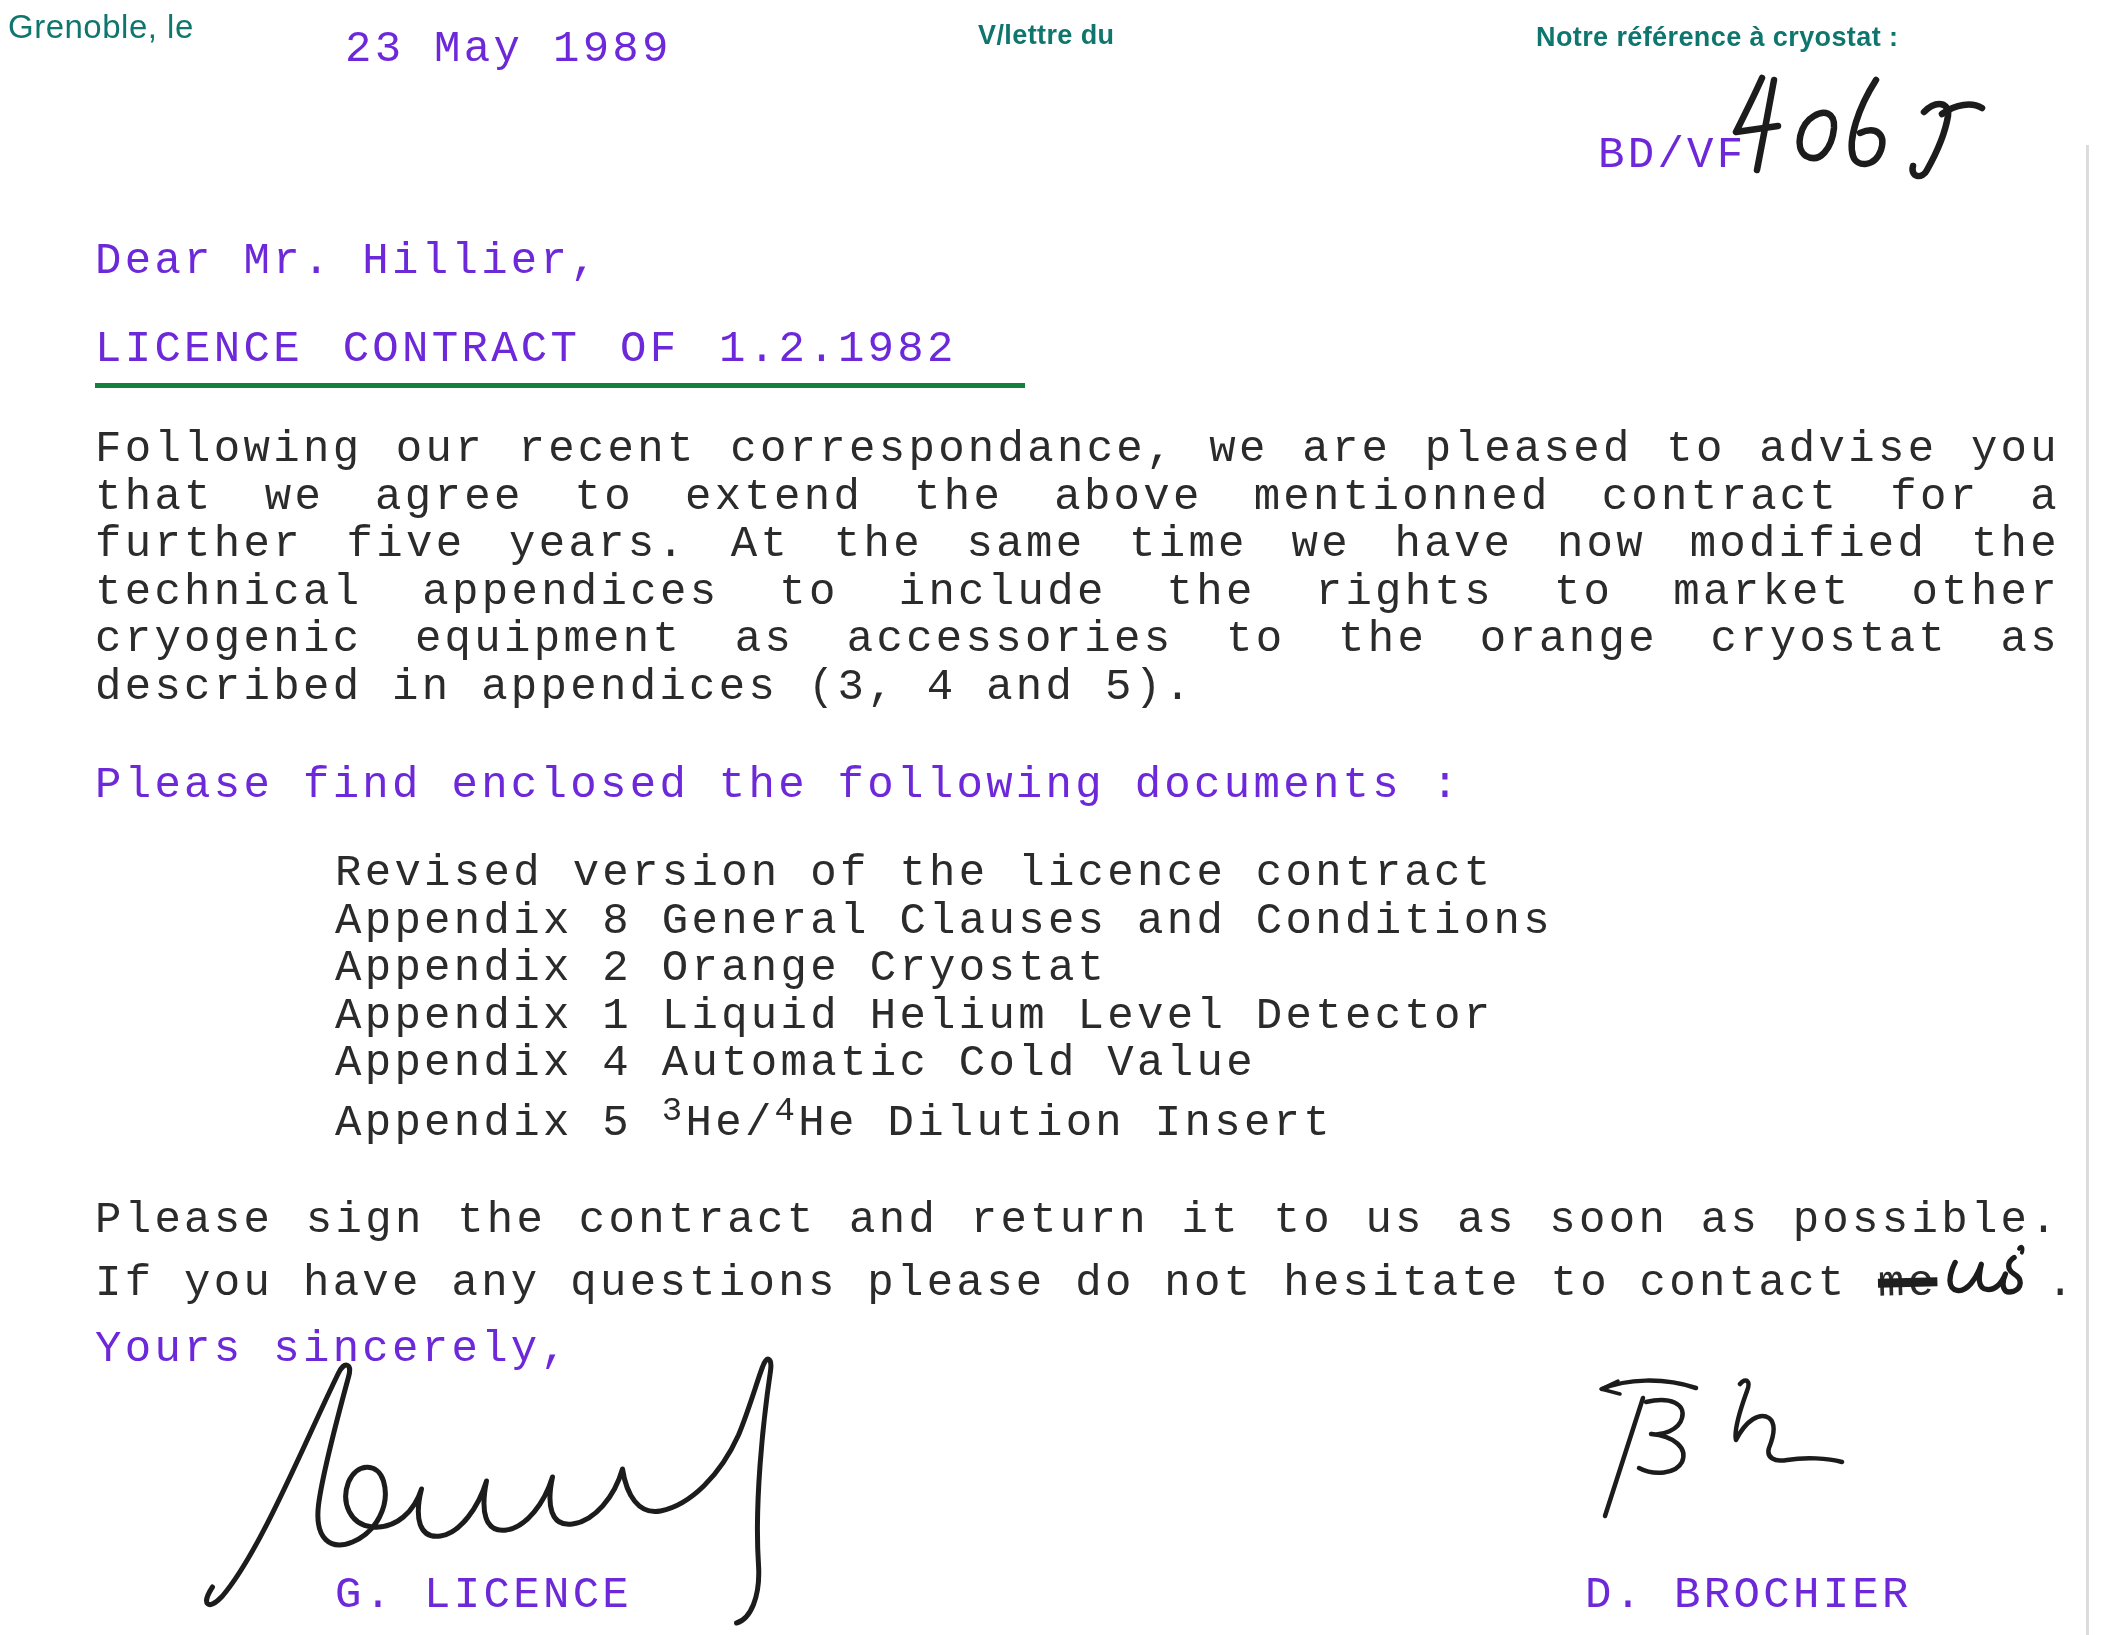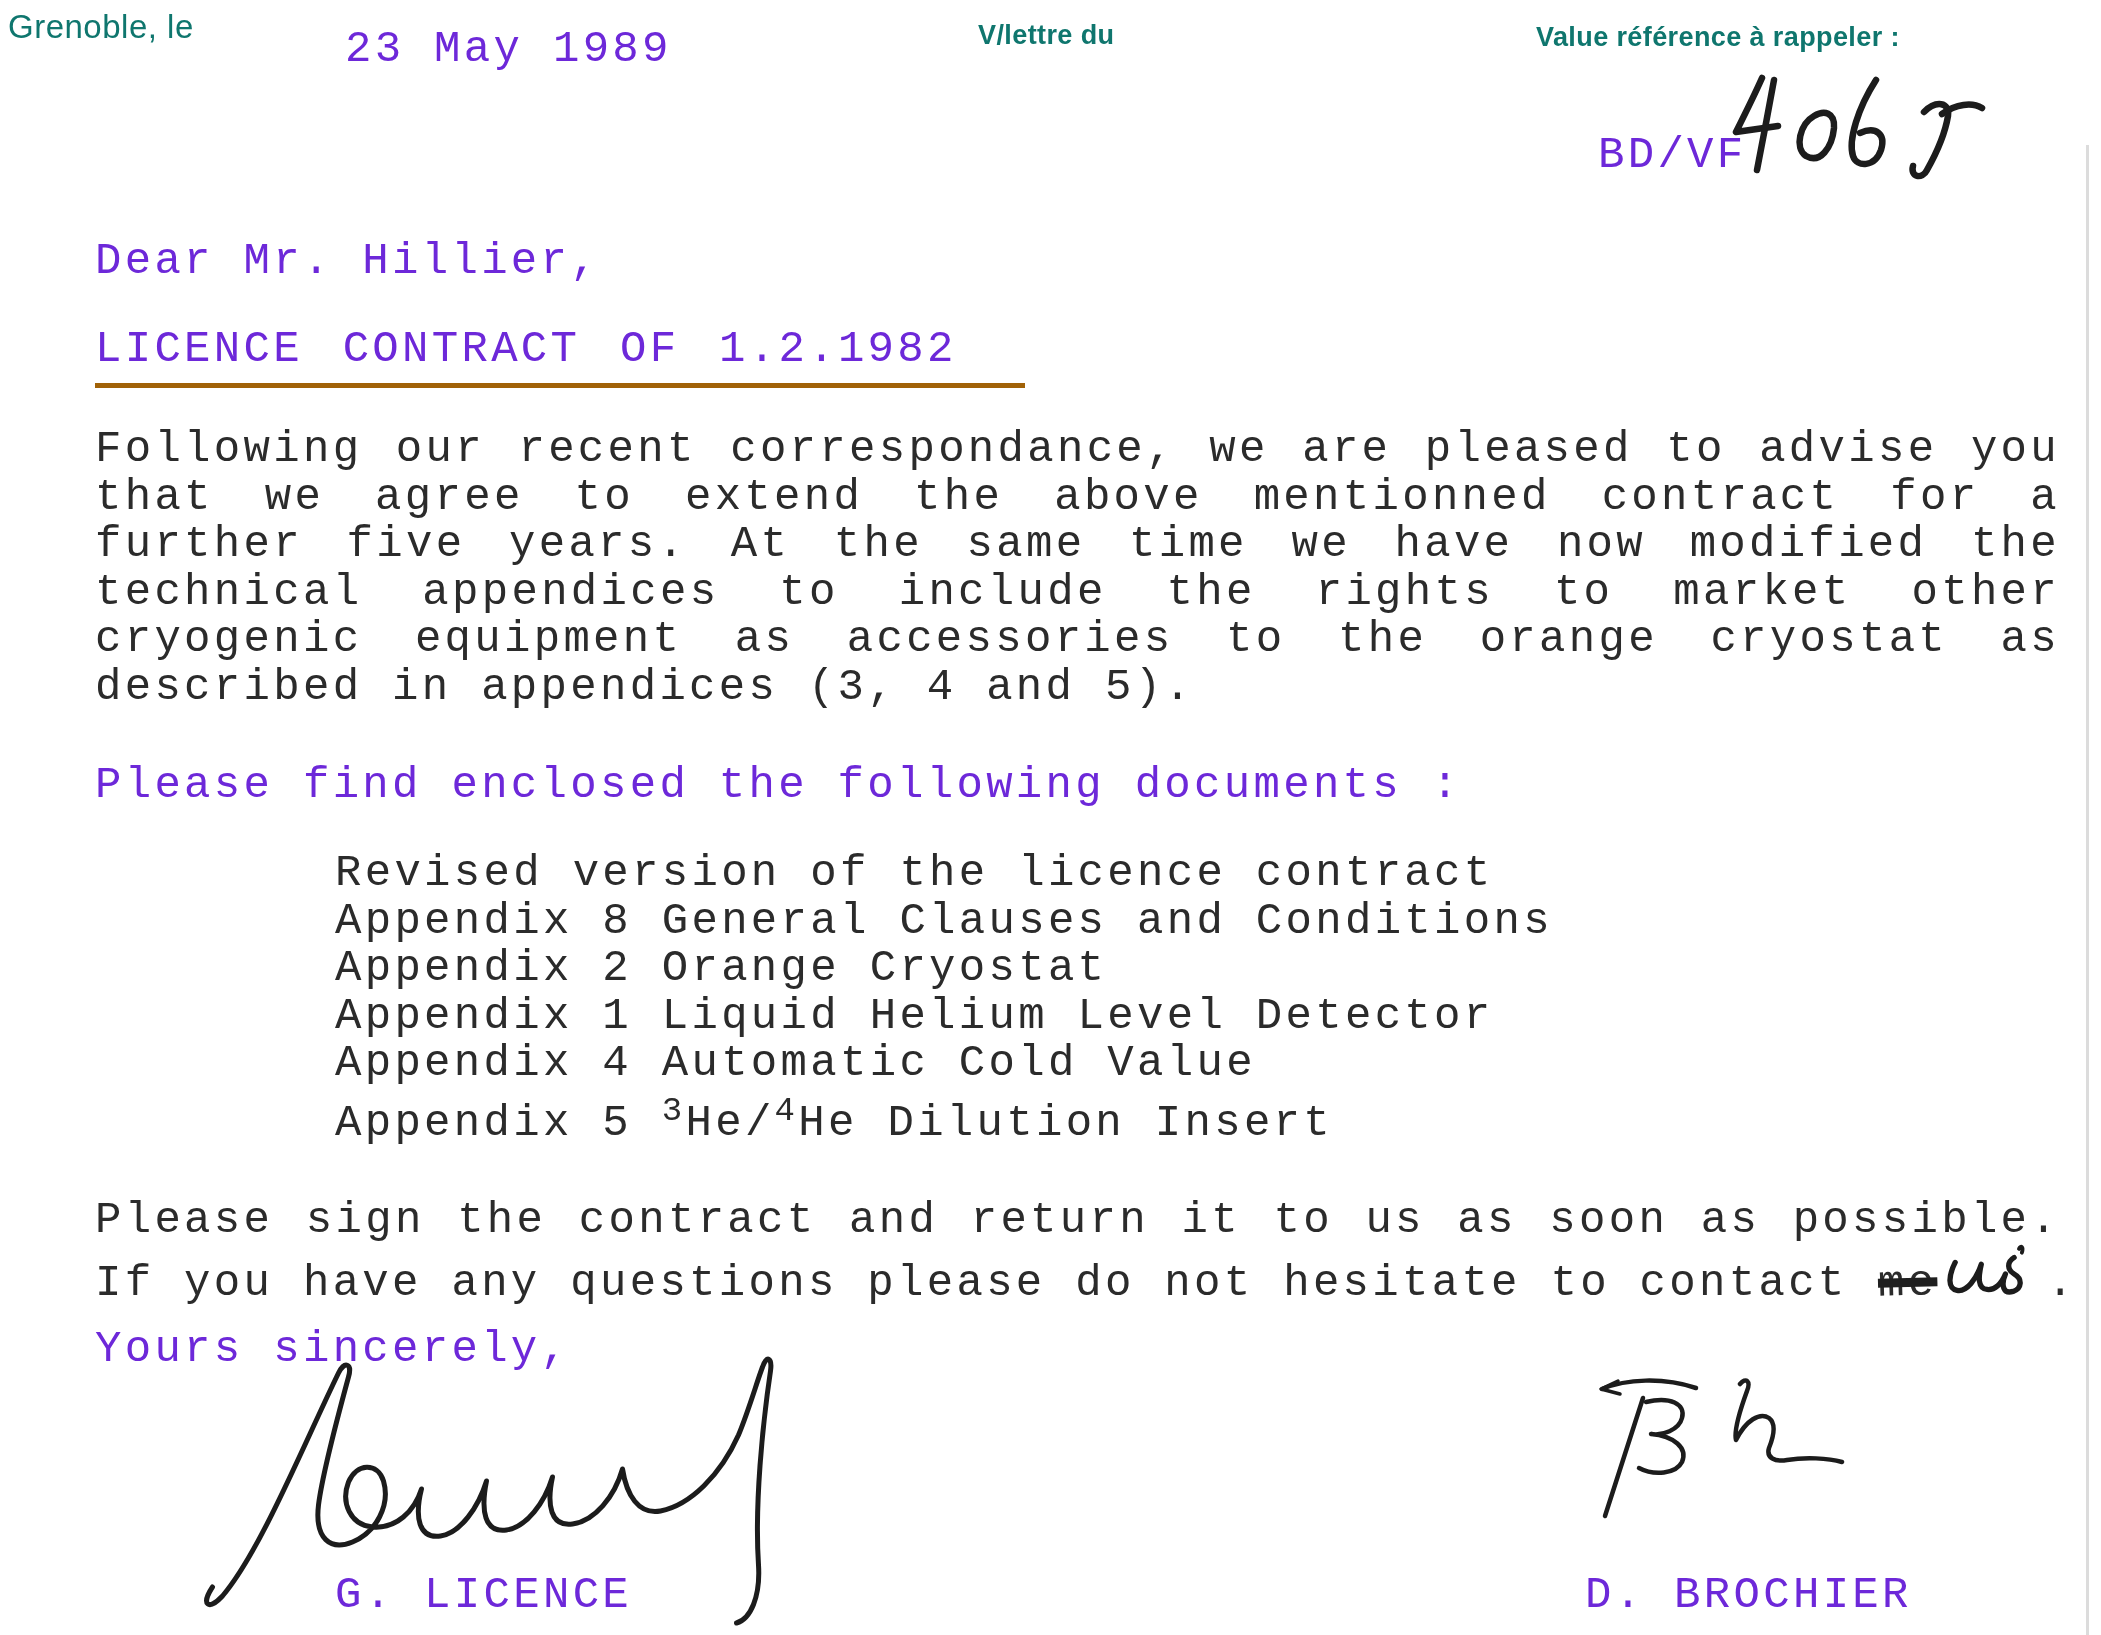--- a/index.html
+++ b/index.html
@@ -31,21 +31,21 @@
     font-size:44px;letter-spacing:3.3px;line-height:47.5px;
     white-space:normal;
   }
   .just{
     text-align:justify;
     text-align-last:justify;
   }
   .pre{white-space:pre;}
   .heading{
     display:inline-block;
-    border-bottom:5px solid #a16207;
+    border-bottom:5px solid #15803d;
     padding-bottom:9px;
     padding-right:68px;
     word-spacing:10px;
   }
   .sup{
     font-size:34px;
     vertical-align:15px;
     letter-spacing:3.3px;
   }
   .struck{
@@ -64,21 +64,21 @@
 <body>
 
 <div class="page">
 
   <div class="abs sans" style="left:8px;top:8px;font-size:33px;letter-spacing:0.5px;">Grenoble, le</div>
 
   <div class="abs mono" style="left:345px;top:26px;">23 May 1989</div>
 
   <div class="abs sans label-bold" style="left:978px;top:20px;">V/lettre du</div>
 
-  <div class="abs sans label-bold" style="left:1536px;top:22px;">Value référence à rappeler :</div>
+  <div class="abs sans label-bold" style="left:1536px;top:22px;">Notre référence à cryostat :</div>
 
   <div class="abs mono" style="left:1598px;top:132px;">BD/VF</div>
 
   <svg class="abs hand" style="left:1728px;top:70px;" width="260" height="110" viewBox="0 0 260 110" aria-label="4065">
     <path d="M34 8 C26 26 16 46 8 62 L50 56" stroke-width="6.5"></path>
     <path d="M46 10 C41 38 34 74 29 100" stroke-width="6.5"></path>
     <path d="M86 46 C72 54 66 78 78 86 C92 94 104 78 106 58 C107 42 96 40 86 46" stroke-width="6.5"></path>
     <path d="M148 10 C130 38 120 70 125 86 C129 98 147 97 153 80 C158 64 148 56 132 63" stroke-width="6.5"></path>
     <path d="M196 42 C208 30 222 32 220 46 C217 64 208 84 199 100 C194 110 182 107 185 96" stroke-width="6.5"></path>
     <path d="M214 44 C228 34 244 32 254 38" stroke-width="6.5"></path>

